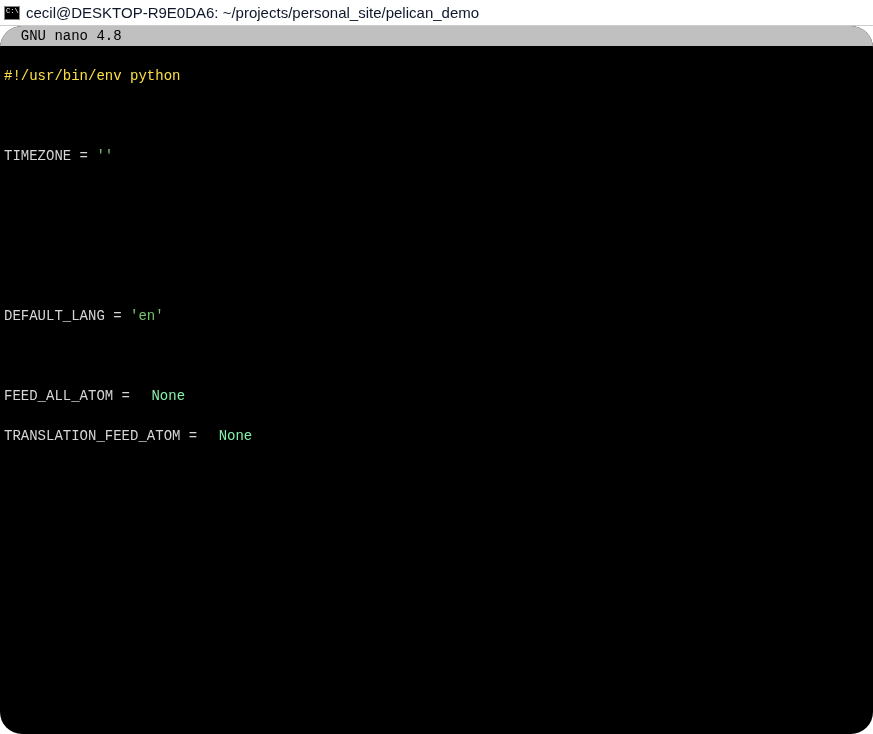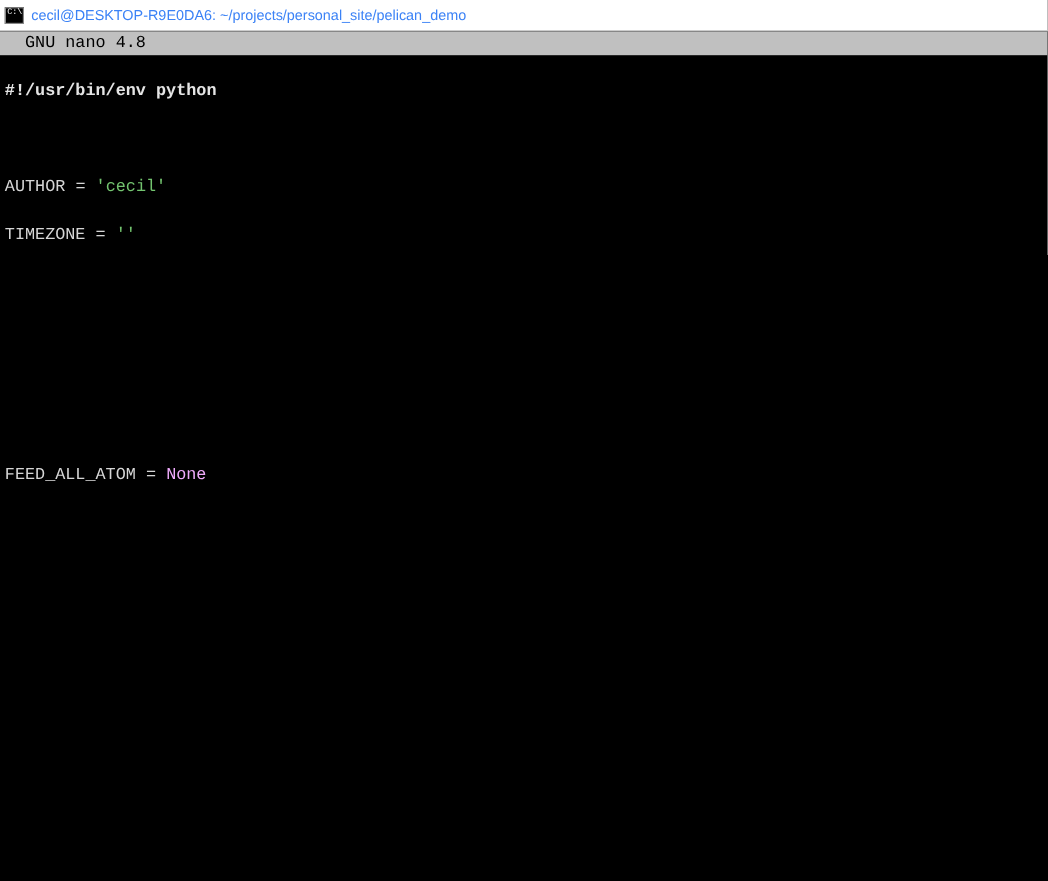--- a/index.html
+++ b/index.html
@@ -1,50 +1,51 @@
 <!DOCTYPE html>
 <html><head>
 <meta charset="utf-8">
 <style>
 * { margin: 0; padding: 0; box-sizing: border-box; }
 body { font-family: Consolas, 'Courier New', monospace; font-size: 14px; background: #fff; width: 873px; height: 734px; overflow: hidden; }
 .titlebar { height: 26px; background: #fff; display: flex; align-items: center; padding: 0 4px; gap: 6px; border-bottom: 1px solid #ccc; }
 .title-icon { width: 16px; height: 14px; background: #000; border: 1px solid #888; position: relative; }
 .title-icon::after { content: 'C:\\'; color: #fff; font-size: 7px; position: absolute; top: 1px; left: 1px; line-height: 7px; }
-.title-text { font-family: 'Segoe UI', Tahoma, sans-serif; font-size: 12px; color: #3b82f6; }
-.terminal { background: #000; width: 100%; height: calc(100% - 26px); overflow: hidden; }
+.title-text { font-family: 'Segoe UI', Tahoma, sans-serif; font-size: 15px; color: #0f172a; }
+.terminal { background: #000; width: 100%; height: calc(100% - 26px); overflow: hidden; border-radius: 22px; }
 .nano-header { background: #c0c0c0; color: #000; padding: 2px 4px; white-space: pre; }
 .editor { padding: 0 4px; line-height: 20px; white-space: pre; }
 .line { height: 20px; }
-.c-comment { color: #e5e5e5; font-weight: bold; }
+.c-comment { color: #fde047; }
 .c-var { color: #d6d6d6; }
 .c-op { color: #d6d6d6; }
 .c-str { color: #73c46f; }
-.c-none { color: #f0abfc; }
+.c-none { color: #86efac; margin-left: 13px; }
 </style>
 </head>
 <body>
 
 <div class="titlebar">
   <span class="title-icon"></span>
   <span class="title-text">cecil@DESKTOP-R9E0DA6: ~/projects/personal_site/pelican_demo</span>
 </div>
 
 <div class="terminal">
   <div class="nano-header">  GNU nano 4.8</div>
   <div class="editor">
 <div class="line"><span class="c-comment">#!/usr/bin/env python</span></div>
 <div class="line"></div>
-<div class="line"><span class="c-var">AUTHOR</span><span class="c-op"> = </span><span class="c-str">'cecil'</span></div>
 <div class="line"><span class="c-var">TIMEZONE</span><span class="c-op"> = </span><span class="c-str">''</span></div>
 <div class="line"></div>
 <div class="line"></div>
 <div class="line"></div>
+<div class="line"><span class="c-var">DEFAULT_LANG</span><span class="c-op"> = </span><span class="c-str">'en'</span></div>
 <div class="line"></div>
 <div class="line"><span class="c-var">FEED_ALL_ATOM</span><span class="c-op"> = </span><span class="c-none">None</span></div>
+<div class="line"><span class="c-var">TRANSLATION_FEED_ATOM</span><span class="c-op"> = </span><span class="c-none">None</span></div>
 
 
 
 
 
 
 
 
 
 

